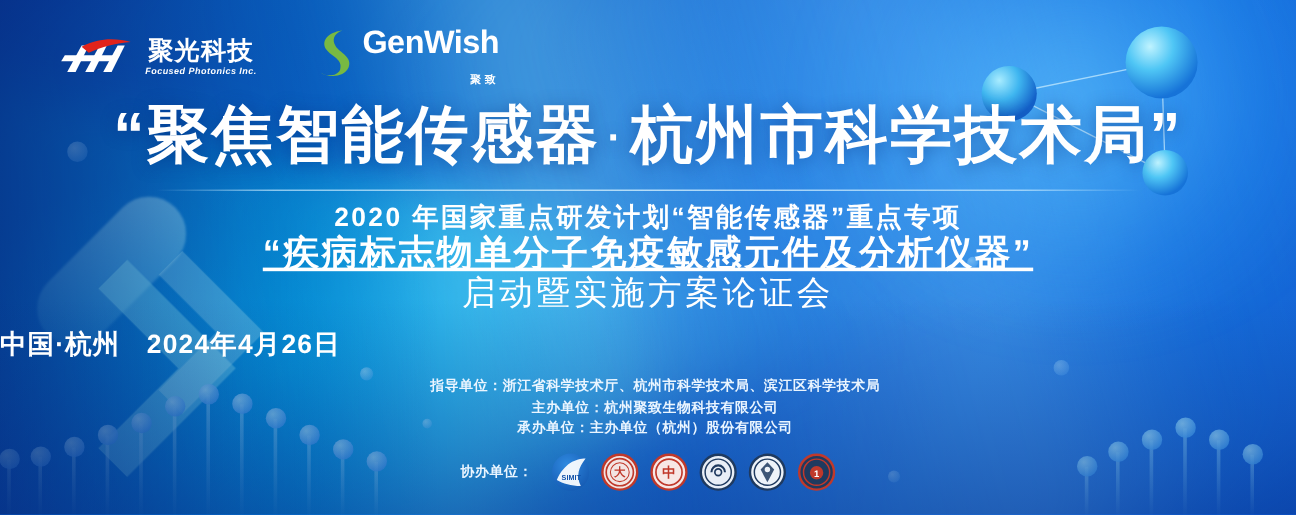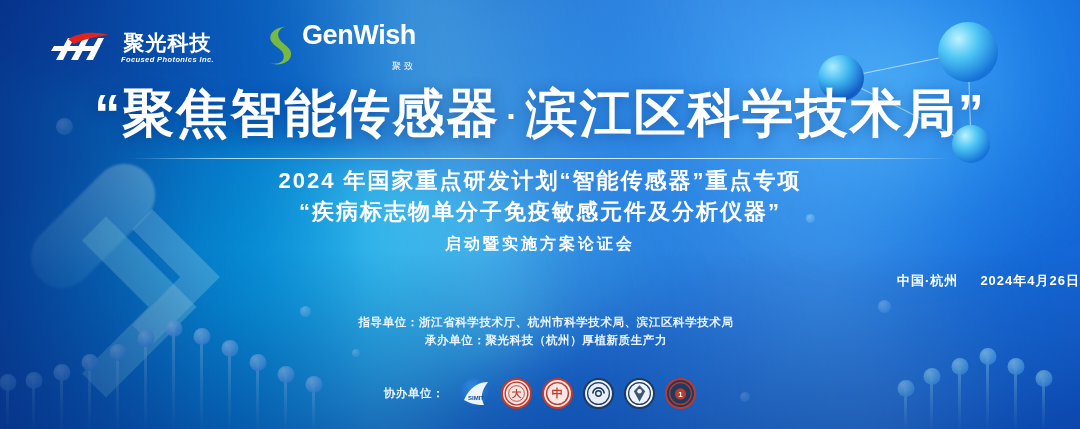--- a/index.html
+++ b/index.html
@@ -76,43 +76,43 @@
   .logos{position:absolute;left:50px;top:22px;display:flex;align-items:center;gap:50px;}
   .logo-fpi{display:flex;align-items:flex-end;gap:9px;}
   .fpi-mark{position:relative;width:62px;height:34px;}
   .fpi-cn{display:flex;flex-direction:column;line-height:1;text-align:center;}
   .fpi-cn .cn{color:#fff;font-size:21px;font-weight:700;letter-spacing:1px;}
   .fpi-cn .en{color:#fff;font-size:7.5px;font-weight:700;letter-spacing:.4px;margin-top:3px;font-style:italic;}
 
   .logo-gw{display:flex;align-items:flex-end;gap:8px;}
   .gw-word{display:flex;flex-direction:column;align-items:flex-end;line-height:1;}
   .gw-word .en{color:#fff;font-size:27px;font-weight:600;letter-spacing:-.4px;}
-  .gw-word .cn{color:#fff;font-size:9px;font-weight:400;letter-spacing:3px;margin-top:13px;}
+  .gw-word .cn{color:#fff;font-size:9px;font-weight:700;letter-spacing:3px;margin-top:13px;}
 
   .title{
     position:absolute;left:0;right:0;top:86px;text-align:center;color:#fff;
     font-size:52px;font-weight:800;letter-spacing:2px;line-height:1.05;
     text-shadow:0 2px 14px rgba(0,40,120,.45);
     font-family:"Liberation Sans","DejaVu Sans",sans-serif;
   }
   .title .mid{font-size:34px;vertical-align:middle;padding:0 6px;}
 
   .rule{
     position:absolute;top:158px;left:50%;transform:translateX(-50%);
     width:820px;height:1px;
     background:linear-gradient(90deg,rgba(255,255,255,0) 0%,rgba(200,235,255,.85) 12%,rgba(220,245,255,.95) 50%,rgba(200,235,255,.85) 88%,rgba(255,255,255,0) 100%);
   }
 
   .sub{position:absolute;left:0;right:0;top:166px;text-align:center;color:#fff;}
   .sub .l1{font-size:22px;font-weight:600;letter-spacing:2px;line-height:30px;}
-  .sub .l2{font-size:22px;font-weight:600;letter-spacing:2px;line-height:32px;}
-  .sub .l3{font-size:16px;font-weight:700;letter-spacing:3px;line-height:32px;}
-
-  .place{position:absolute;left:0;right:0;top:272px;text-align:right;color:#fff;
-    font-size:13px;font-weight:600;letter-spacing:1px;}
+  .sub .l2{font-size:30px;font-weight:600;letter-spacing:2px;line-height:32px;text-decoration:underline;}
+  .sub .l3{font-size:28px;font-weight:400;letter-spacing:3px;line-height:32px;}
+
+  .place{position:absolute;left:0;right:0;top:272px;text-align:left;color:#fff;
+    font-size:22px;font-weight:600;letter-spacing:1px;}
   .place .gap{display:inline-block;width:22px;}
 
   .credits{position:absolute;left:0;right:0;top:314px;text-align:center;color:#eaf5ff;padding-left:12px;}
   .credits div{font-size:11.5px;letter-spacing:.6px;line-height:17.5px;font-weight:600;}
 
   .coorg{position:absolute;left:0;right:0;top:378px;display:flex;align-items:center;justify-content:center;gap:10px;}
   .coorg .lbl{color:#eaf5ff;font-size:11.5px;font-weight:600;letter-spacing:.6px;margin-right:6px;}
   .seal{width:31px;height:31px;border-radius:50%;display:flex;align-items:center;justify-content:center;flex:none;}
 </style>
 </head>
@@ -212,38 +212,39 @@
           </svg>
         </div>
         <div class="gw-word">
           <span class="en">GenWish</span>
           <span class="cn">聚致</span>
         </div>
       </div>
     </div>
 
     <div class="title">
-      <span>“</span><span>聚焦智能传感器</span><span class="mid">·</span><span>滨江区科学技术局</span><span>”</span>
+      <span>“</span><span>聚焦智能传感器</span><span class="mid">·</span><span>杭州市科学技术局</span><span>”</span>
     </div>
 
     <div class="rule"></div>
 
     <div class="sub">
-      <div class="l1">2024 年国家重点研发计划“智能传感器”重点专项</div>
+      <div class="l1">2020 年国家重点研发计划“智能传感器”重点专项</div>
       <div class="l2">“疾病标志物单分子免疫敏感元件及分析仪器”</div>
       <div class="l3">启动暨实施方案论证会</div>
     </div>
 
     <div class="place">
       <span>中国·杭州</span><span class="gap"></span><span>2024年4月26日</span>
     </div>
 
     <div class="credits">
       <div>指导单位：浙江省科学技术厅、杭州市科学技术局、滨江区科学技术局</div>
-      <div>承办单位：聚光科技（杭州）厚植新质生产力</div>
+      <div>主办单位：杭州聚致生物科技有限公司</div>
+      <div>承办单位：主办单位（杭州）股份有限公司</div>
     </div>
 
     <div class="coorg">
       <span class="lbl">协办单位：</span>
 
       <span class="seal" style="background:radial-gradient(circle at 40% 30%,#2f8ae0,#0f4fa8);">
         <svg viewBox="0 0 31 31" width="31" height="31">
           <path d="M4 22 C10 8 20 4 28 4 C22 12 20 18 24 27 C16 27 9 25 4 22 Z" fill="#ffffff" opacity=".92"></path>
           <text x="16" y="22" font-size="6" fill="#0f4fa8" text-anchor="middle" font-family="Liberation Sans, sans-serif" font-weight="700">SIMIT</text>
         </svg>

